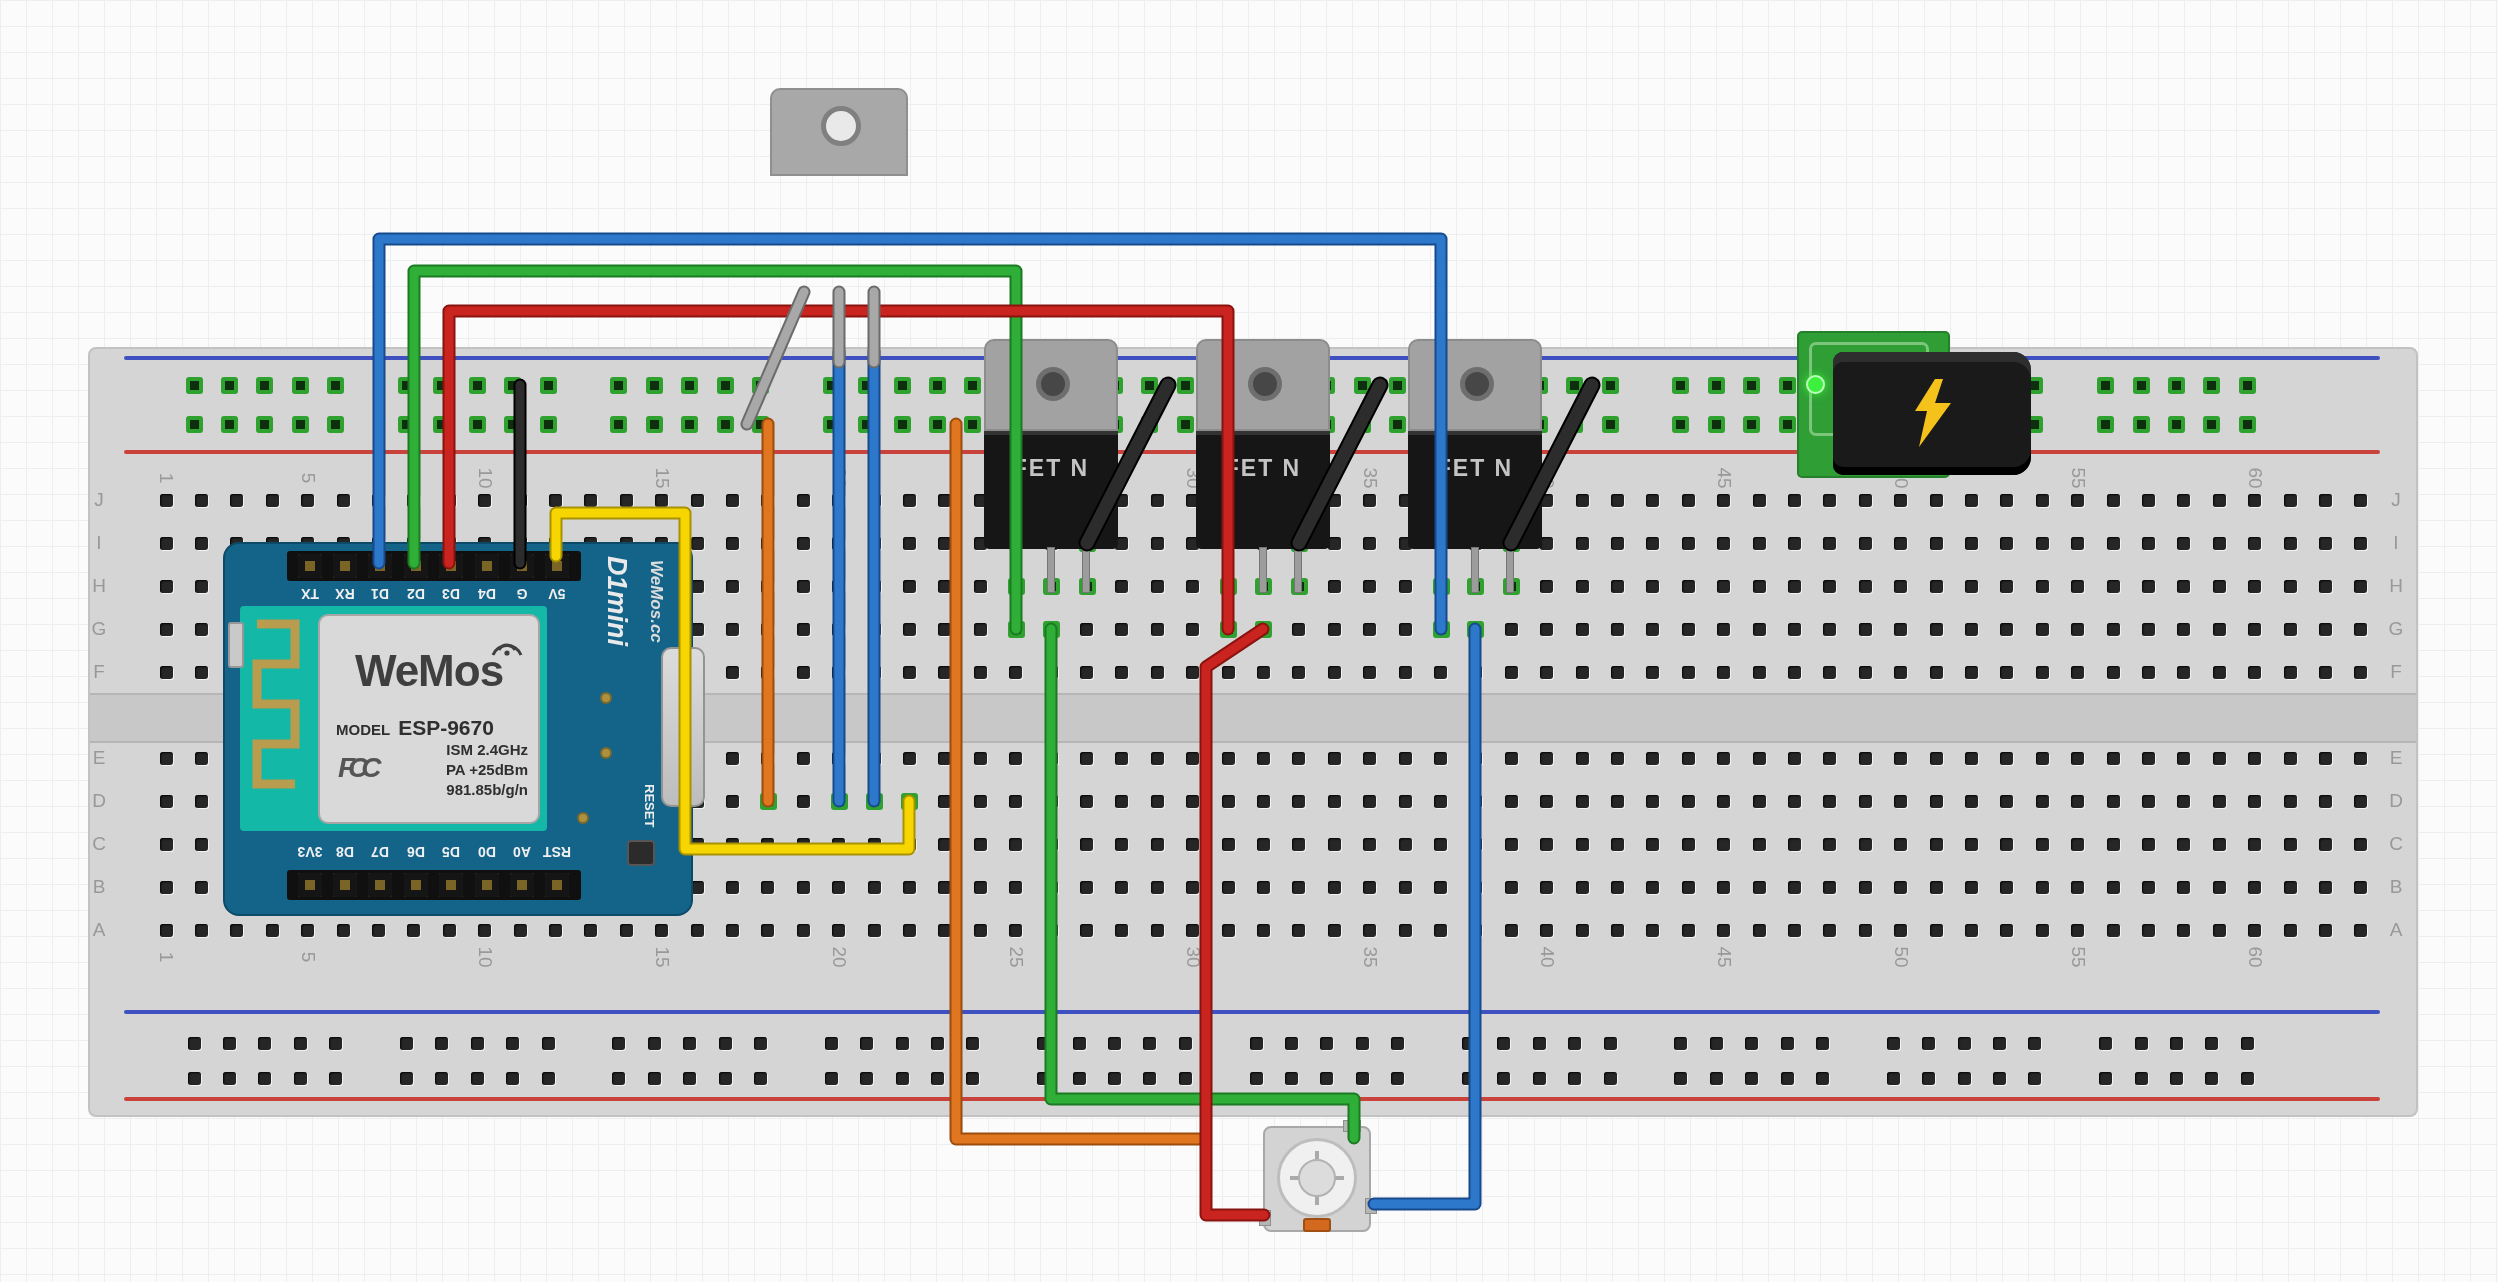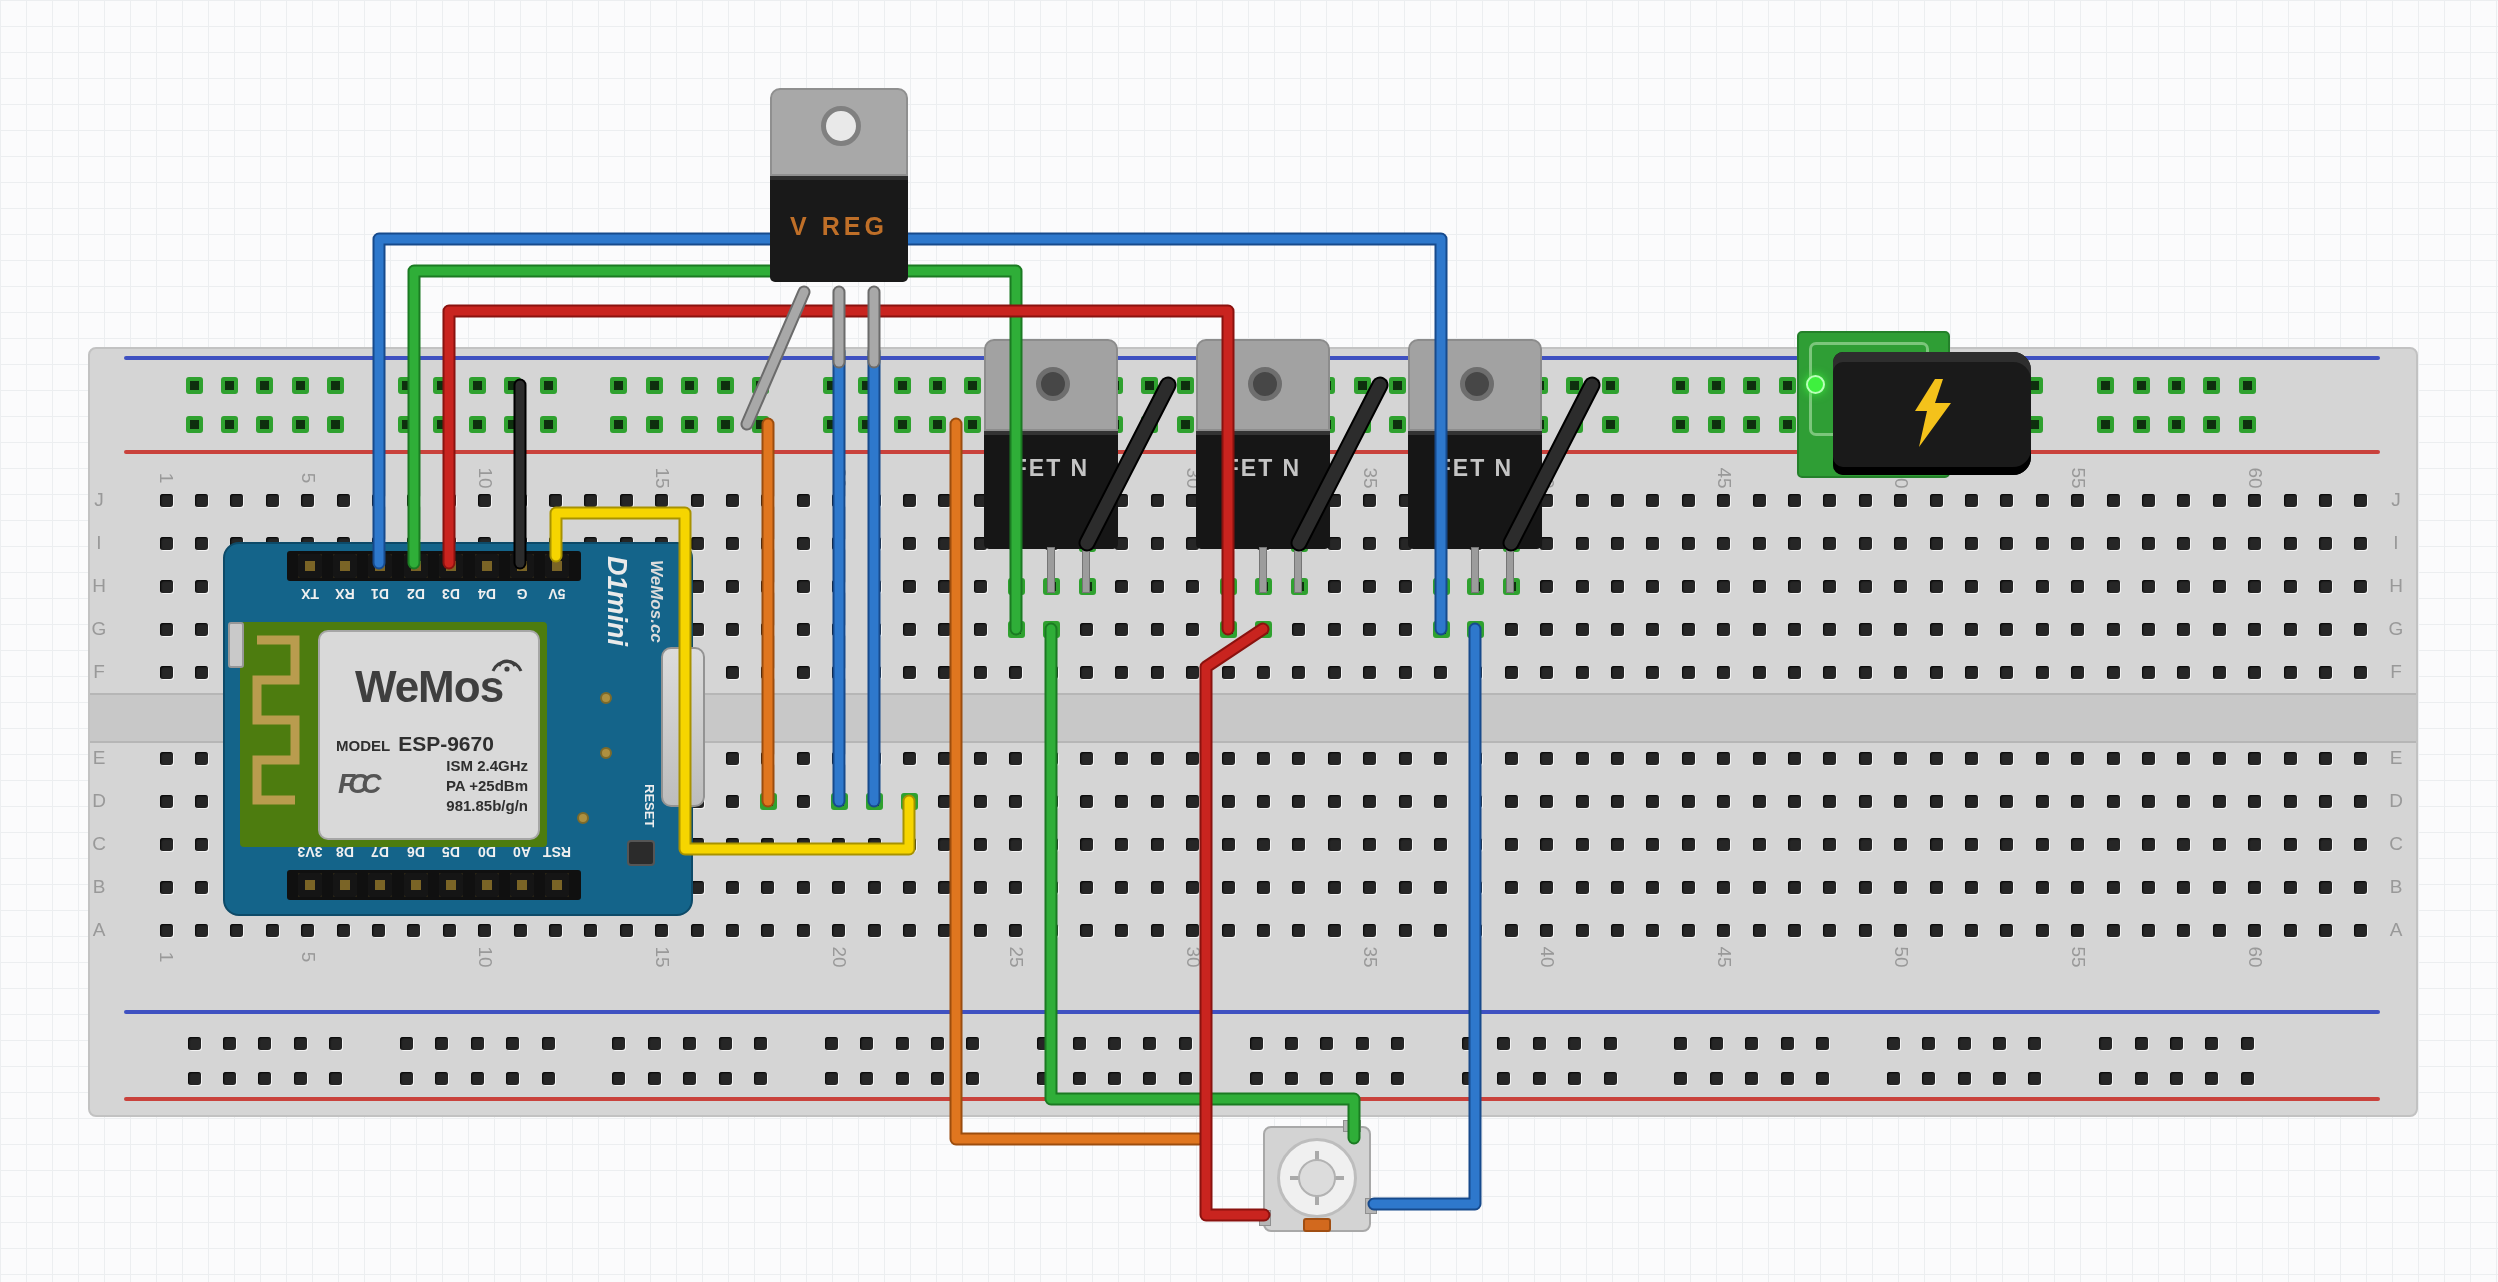--- a/index.html
+++ b/index.html
@@ -35,21 +35,21 @@
     border-radius:10px 18px 18px 10px;box-shadow:inset 0 10px 0 #2e2e2e, inset 0 -8px 0 #000;}
 
   
   #wemos{position:absolute;left:223px;top:542px;width:470px;height:374px;background:#14648a;
     border:2px solid #0d4a68;border-radius:16px;box-sizing:border-box;}
   .wm-pinstrip{position:absolute;left:62px;width:294px;height:30px;background:#101010;border-radius:3px;}
   .wm-pin{position:absolute;width:24px;height:24px;background:#7a6426;border-radius:2px;
     box-shadow:inset 0 0 0 7px #151515;}
   .wemos-pin-label{position:absolute;width:40px;text-align:center;font-size:14px;font-weight:bold;
     color:#f0f0f0;transform:rotate(180deg);}
-  #wm-esp{position:absolute;left:15px;top:78px;width:307px;height:225px;background:#4d7c0f;border-radius:4px;}
+  #wm-esp{position:absolute;left:15px;top:62px;width:307px;height:225px;background:#14b8a6;border-radius:4px;}
   #wm-shield{position:absolute;left:78px;top:8px;width:222px;height:210px;background:#d9d9d9;
     border:2px solid #a6a6a6;border-radius:10px;box-sizing:border-box;}
   #wm-logo{position:absolute;left:0;top:30px;width:100%;text-align:center;font-size:44px;font-weight:bold;
     color:#3f3f3f;letter-spacing:-1px;}
   #wm-model-line{position:absolute;left:16px;top:100px;color:#2f2f2f;white-space:nowrap;}
   #wm-model-line .lbl{font-size:15px;font-weight:bold;}
   #wm-model-line .mdl{font-size:21px;font-weight:bold;margin-left:8px;}
   #wm-specs{position:absolute;right:10px;top:124px;text-align:right;font-size:15px;font-weight:bold;
     color:#2f2f2f;line-height:20px;}
   #wm-fcc{position:absolute;left:18px;top:136px;font-size:28px;font-weight:bold;font-style:italic;
@@ -1217,18 +1217,15 @@
       <g>
         <polyline points="874,292 874,362" fill="none" stroke="#6b6b6b" stroke-width="13" stroke-linecap="round" stroke-linejoin="round"></polyline>
         <polyline points="874,292 874,362" fill="none" stroke="#a8a8a8" stroke-width="9" stroke-linecap="round" stroke-linejoin="round"></polyline>
       </g>
     </svg>
 
   <div id="vreg">
     <div class="tab">
         <div class="tab-hole"></div>
       </div>
-    <div class="body">
-      <div class="vlabel">V REG</div>
-    </div>
   </div>
 
 </div>
 
 </body></html>

